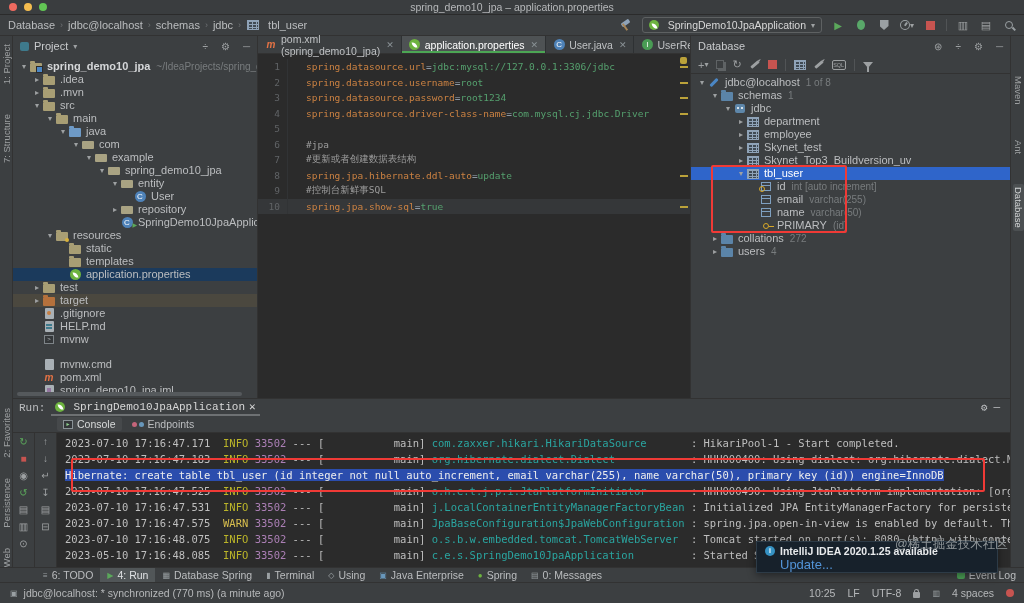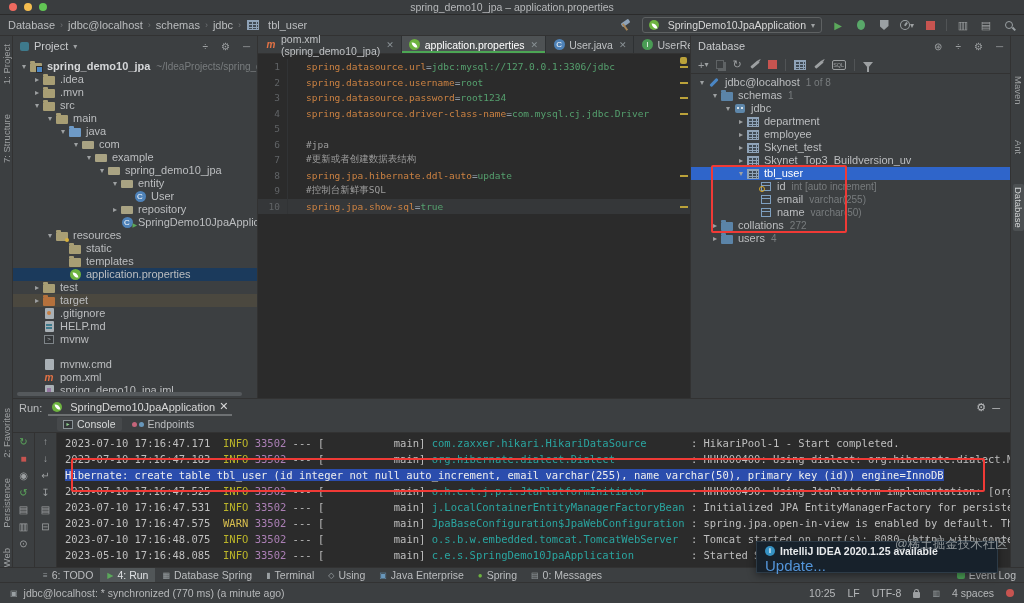--- a/index.html
+++ b/index.html
@@ -122,42 +122,42 @@
   .i-dup { width:8px; height:9px; border:1px solid #5F6365; box-shadow:2px 2px 0 #5F6365; }
   .i-pencil { width:10px; height:3px; background:#9DA0A2; border-radius:1px; transform:rotate(-40deg); position:relative; }
   .i-pencil::after { content:''; position:absolute; right:-3px; top:0; border-left:3px solid #9DA0A2; border-top:1.5px solid transparent; border-bottom:1.5px solid transparent; }
   .i-sqlbox { width:14px; height:10px; border:1px solid #9DA0A2; border-radius:2px; font-size:5.5px; color:#9DA0A2; text-align:center; line-height:8px; font-family:"Liberation Sans",sans-serif; }
   .i-funnel { width:0; height:0; border-left:5px solid transparent; border-right:5px solid transparent; border-top:6px solid #9DA0A2; position:relative; }
   .i-funnel::after { content:''; position:absolute; left:-1px; top:-1px; width:2px; height:5px; background:#9DA0A2; }
   .redbox { position:absolute; border:2px solid #F03A36; border-radius:2px; pointer-events:none; z-index:4; }
 
   
   .run-panel { flex:1; display:flex; flex-direction:column; border-top:1px solid #323232; background:#3C3F41; position:relative; min-height:0; }
-  .run-head { height:17px; display:flex; align-items:center; gap:6px; padding:0 10px 0 6px; flex:none; }
+  .run-head { height:17px; display:flex; align-items:center; gap:6px; padding:0 10px 0 6px; flex:none;font-family:Liberation Mono, monospace; }
   .run-tab { display:flex; align-items:center; gap:4px; color:#D8D8D8; border-bottom:2px solid #6E7173; height:17px; padding:0 4px; }
   .run-views { height:17px; display:flex; align-items:center; gap:4px; padding-left:44px; border-bottom:1px solid #323232; flex:none; font-size:10.5px; }
   .vtab { display:flex; align-items:center; gap:4px; padding:1px 6px; border-radius:2px; color:#BCBEC0; }
   .vtab.active { background:#46494B; color:#D8DADA; }
   .i-console { width:10px; height:9px; background:#333638; border:1px solid #8A9296; color:#8FD18F; font-size:6px; line-height:7px; text-align:center; }
   .i-endpoints { width:5px; height:5px; border-radius:50%; background:#C4657A; box-shadow:7px 0 0 #6897BB; margin-right:7px; }
   .run-body { flex:1; display:flex; min-height:0; background:#2B2B2B; position:relative; }
   .rtools { width:22px; background:#3C3F41; border-right:1px solid #323232; display:flex; flex-direction:column; align-items:center; padding-top:3px; gap:5px; flex:none; }
   .rti { color:#9DA0A2; font-size:10px; height:12px; line-height:12px; }
   .rti.green { color:#5BA85B; } .rti.red { color:#C75450; }
   .console { flex:1; min-width:0; overflow:hidden; position:relative; font-family:"DejaVu Sans Mono",monospace; font-size:10.5px; line-height:16px; padding:2px 0 0 8px; }
   .logline { white-space:pre; height:16px; }
   .t { color:#BFBFBF; } .m { color:#BFBFBF; }
   .lv-INFO { color:#BBB529; } .lv-WARN { color:#D9BF4E; }
   .pid { color:#AB7FB5; } .lg { color:#2AA5A0; }
   .hl { background:#2B4DAD; color:#EDEDED; }
 
   .notif { position:absolute; right:12px; bottom:-6px; width:242px; height:32px; background:#17212B; border:1px solid #2D3B47; box-shadow:0 2px 8px rgba(0,0,0,.45); z-index:5; padding:3px 8px; }
   .notif .row1 { display:flex; align-items:center; gap:5px; color:#E8EAEC; font-weight:bold; font-size:10.5px; }
   .iinfo { width:10px; height:10px; border-radius:50%; background:#3592C4; color:#fff; font-size:7px; line-height:10px; text-align:center; font-weight:bold; flex:none; }
-  .notif .act { color:#5394D8; font-size:15px; }
+  .notif .act { color:#5394D8; font-size:13px; margin-left:15px; }
 
   
   .bottombar { position:absolute; left:0; right:0; bottom:21px; height:15px; background:#3C3F41; border-top:1px solid #323232; display:flex; align-items:center; padding-left:36px; font-size:10.5px; }
   .bbitem { display:flex; align-items:center; gap:4px; padding:0 7px; height:15px; color:#BBBDBF; }
   .bbitem.active { background:#515658; color:#E0E2E4; }
   .bic { font-size:8px; color:#9AA0A3; }
   .bic.run { color:#5BA85B; } .bic.spring { color:#6DB33F; } .bic.jee { color:#6897BB; }
   .eventlog { margin-left:auto; margin-right:8px; display:flex; align-items:center; gap:4px; color:#BBBDBF; }
   .i-evt { width:8px; height:8px; background:#499C54; border-radius:2px; }
   .statusbar { position:absolute; left:0; right:0; bottom:0; height:21px; background:#3C3F41; border-top:1px solid #323232; display:flex; align-items:center; padding:0 10px; font-size:10.5px; color:#B6B8BA; }
@@ -637,20 +637,28 @@
               <span class="lbl">email</span>
               <span class="hint">varchar(255)</span>
             </div>
             <div class="trow" style="padding-left: 58px;">
               <span class="chev"></span>
               <span class="ic">
                 <span class="i-col"></span>
               </span>
               <span class="lbl">name</span>
               <span class="hint">varchar(50)</span>
+            </div>
+            <div class="trow" style="padding-left: 58px;">
+              <span class="chev"></span>
+              <span class="ic">
+                <span class="i-key"></span>
+              </span>
+              <span class="lbl">PRIMARY</span>
+              <span class="hint">(id)</span>
             </div>
             <div class="trow" style="padding-left: 19px;">
               <span class="chev">▸</span>
               <span class="ic">
                 <span class="i-folder-blue"></span>
               </span>
               <span class="lbl">collations</span>
               <span class="hint">272</span>
             </div>
             <div class="trow" style="padding-left: 19px;">

